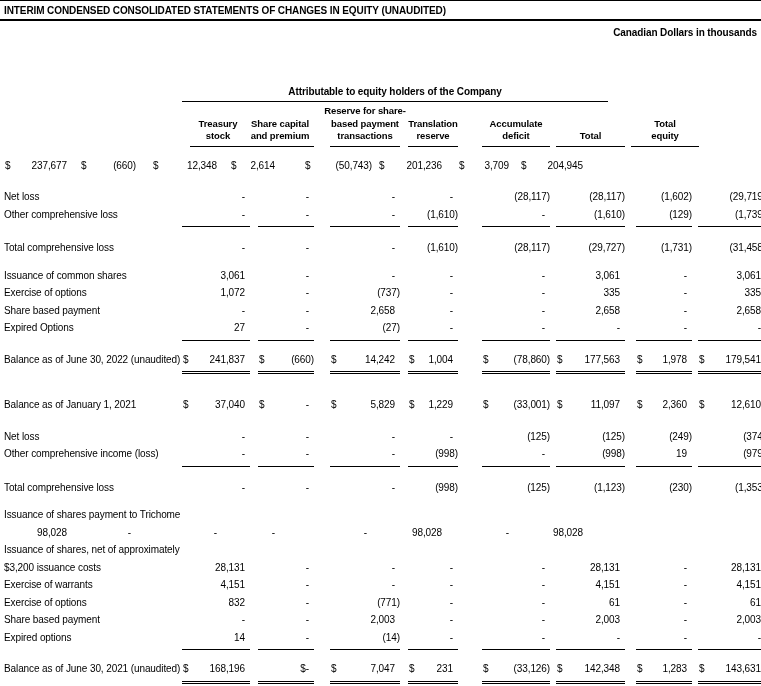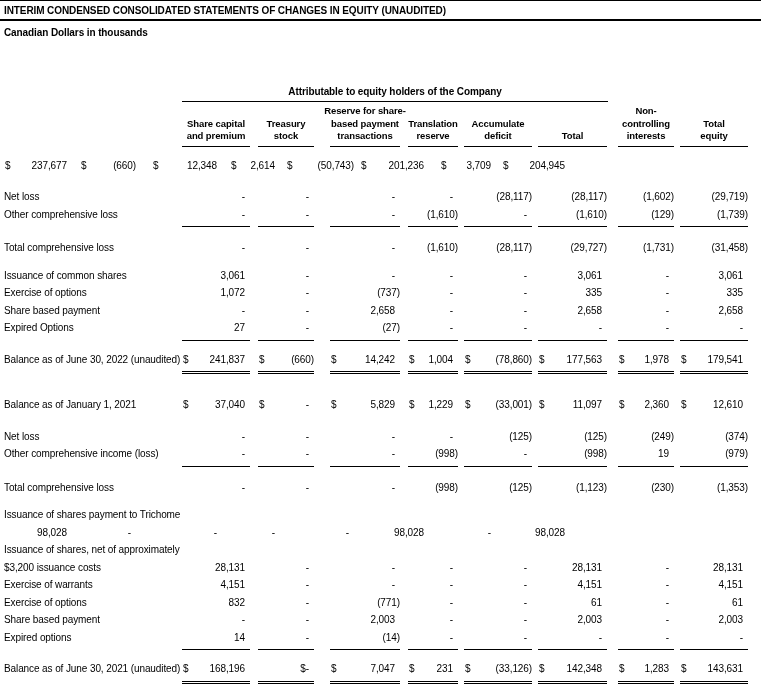--- a/index.html
+++ b/index.html
@@ -7,29 +7,29 @@
     width:761px;height:686px;overflow:hidden;
     background:#ffffff;color:#000000;
     font-family:"Liberation Sans",sans-serif;
     font-size:10px;letter-spacing:-0.1px;
   }
   .title{
     font-weight:bold;font-size:10px;
     border-top:1.5px solid #000;border-bottom:2px solid #000;
     padding:4px 4px 3px 4px;white-space:nowrap;
   }
-  .subtitle{font-weight:bold;padding:6px 4px 0 4px;}
+  .subtitle{font-weight:bold;padding:6px 4px 0 4px;text-align:right;}
   .table{margin:12px 0 0 4px;}
   
   .lab{width:178px;flex:0 0 178px;white-space:nowrap;overflow:visible;}
   .c0{width:68px;margin-left:0;}
   .c1{width:56px;margin-left:8px;}
   .c2{width:70px;margin-left:16px;}
   .c3{width:50px;margin-left:8px;}
-  .c4{width:68px;margin-left:6px;}
+  .c4{width:68px;margin-left:24px;}
   .c5{width:69px;margin-left:6px;}
   .c6{width:56px;margin-left:11px;}
   .c7{width:68px;margin-left:6px;}
   
   .ghrow{margin-left:178px;width:426px;}
   .ghspan{
     display:block;text-align:center;font-weight:bold;
     border-bottom:1px solid #000;padding-bottom:4px;white-space:nowrap;margin-top:48px;
   }
   
@@ -60,48 +60,43 @@
 
 <div class="page">
   <div class="title">INTERIM CONDENSED CONSOLIDATED STATEMENTS OF CHANGES IN EQUITY (UNAUDITED)</div>
   <div class="subtitle">Canadian Dollars in thousands</div>
   <div class="table">
     <div class="ghrow">
       <div class="ghspan">Attributable to equity holders of the Company</div>
     </div>
     <div class="hrow">
       <div class="lab hcell hspacer"></div>
-    <div class="hcell c0">
+    <div class="hcell c1">
+          <div class="hline">Treasury</div>
+          <div class="hline">stock</div>
+        </div>
+        <div class="hcell c0">
           <div class="hline">Share capital</div>
           <div class="hline">and premium</div>
-        </div>
-        <div class="hcell c1">
-          <div class="hline">Treasury</div>
-          <div class="hline">stock</div>
         </div>
         <div class="hcell c2">
           <div class="hline">Reserve for share-</div>
           <div class="hline">based payment</div>
           <div class="hline">transactions</div>
         </div>
         <div class="hcell c3">
           <div class="hline">Translation</div>
           <div class="hline">reserve</div>
         </div>
         <div class="hcell c4">
           <div class="hline">Accumulate</div>
           <div class="hline">deficit</div>
         </div>
         <div class="hcell c5">
           <div class="hline">Total</div>
-        </div>
-        <div class="hcell c6">
-          <div class="hline">Non-</div>
-          <div class="hline">controlling</div>
-          <div class="hline">interests</div>
         </div>
         <div class="hcell c7">
           <div class="hline">Total</div>
           <div class="hline">equity</div>
         </div>
       </div>
     <div class="tbody">
         <div class="row opening">
           <div class="cell c0"><span class="ds">$</span><span class="val" style="padding-right: 5px;">237,677</span></div>
           <div class="cell c1"><span class="ds">$</span><span class="val">(660)</span></div>

